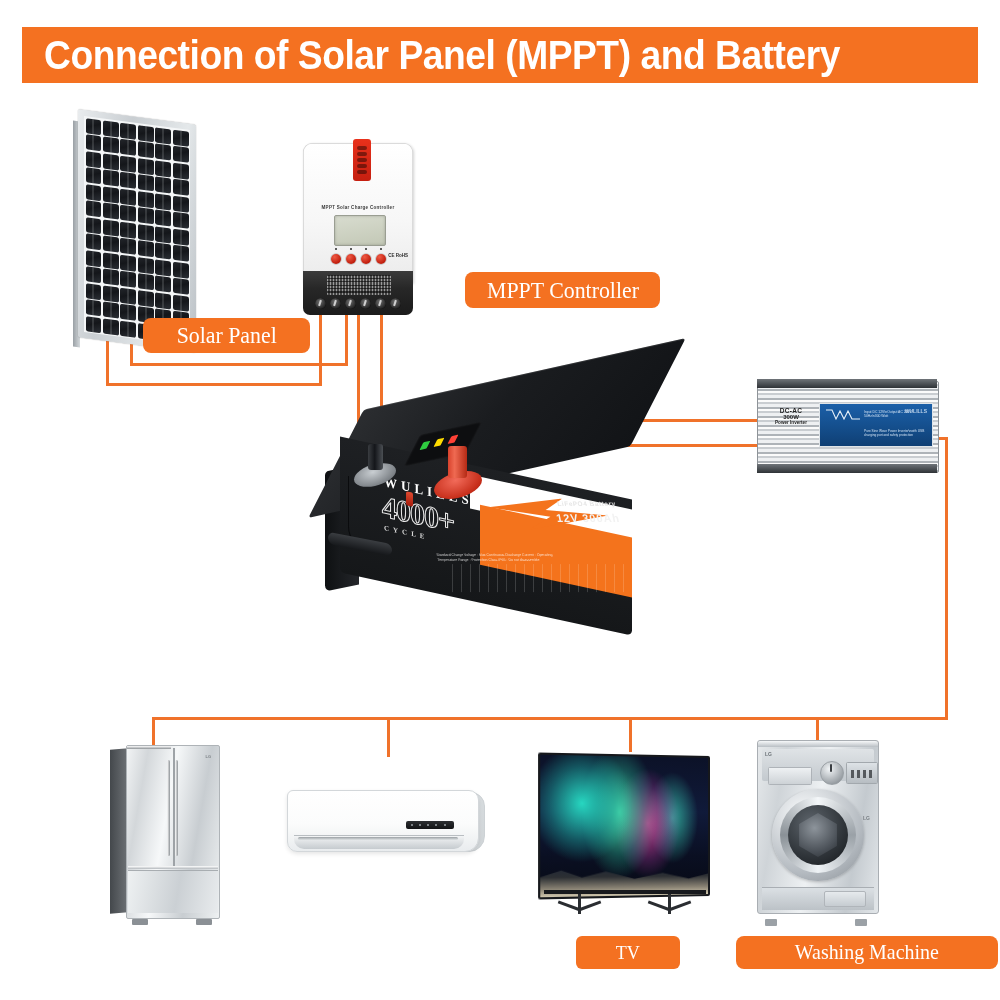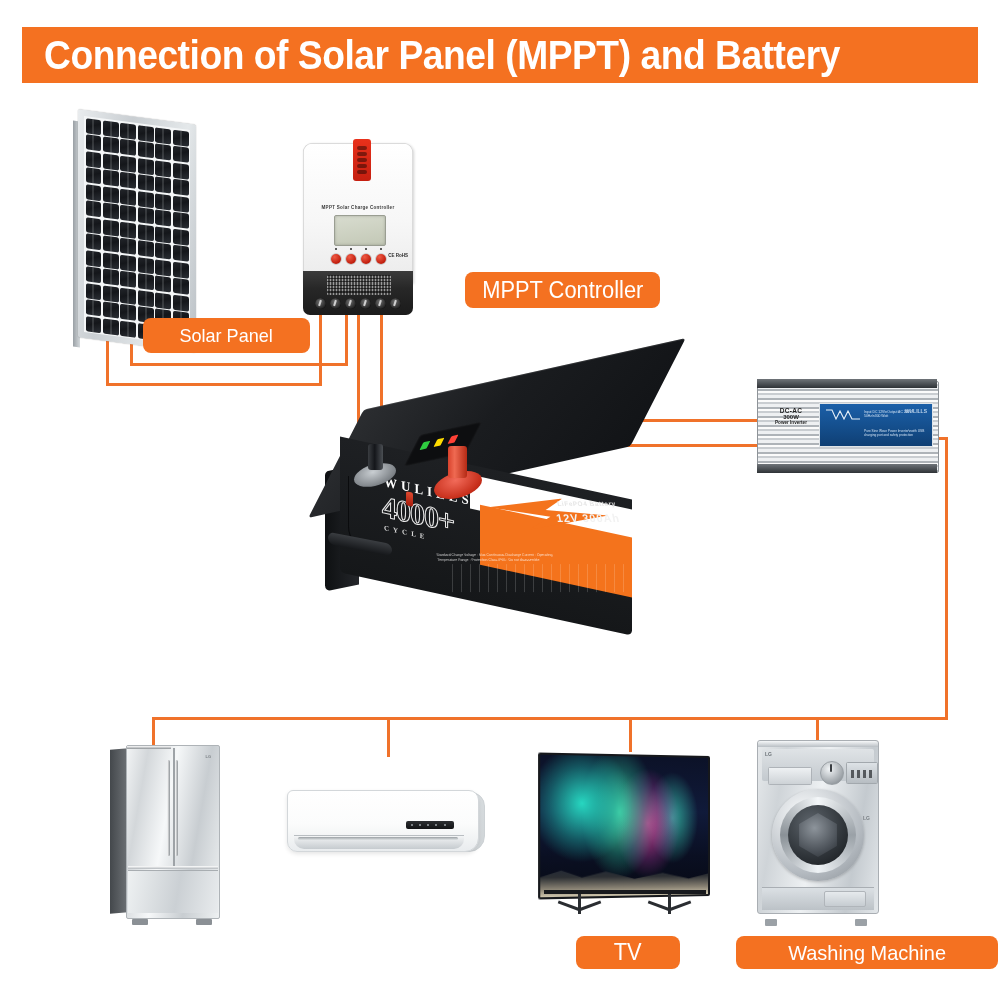--- a/index.html
+++ b/index.html
@@ -22,21 +22,21 @@
     letter-spacing:-0.5px;
     margin-left:22px;
     white-space:nowrap;
     transform:scaleX(0.93);transform-origin:left center;
   }
 
   
   .pill{
     position:absolute;background:#F47121;border-radius:8px;
     color:#fff;display:flex;align-items:center;justify-content:center;
-    white-space:nowrap;line-height:1;
+    white-space:nowrap;line-height:1;font-family:Liberation Serif, serif;
   }
   .pill span{transform:scaleX(0.95);transform-origin:center;}
 
   
   .wire{position:absolute;background:#F0722A;}
   .wire-h{height:3px;}
   .wire-v{width:3px;}
 
   
   .solar-wrap{position:absolute;left:78px;top:117px;width:128px;height:235px;}
@@ -680,32 +680,32 @@
       <div class="wm-glass"></div>
       <div class="wm-drum"></div>
       <div class="wm-logo2">LG</div>
       <div class="wm-plinth"></div>
       <div class="wm-flap"></div>
     </div>
     <div class="wm-foot" style="left:8px;"></div>
     <div class="wm-foot" style="left:98px;"></div>
   </div>
 
-  <div class="pill" style="left:143px;top:318px;width:167px;height:35px;font-size:19px;">
+  <div class="pill" style="left:143px;top:318px;width:167px;height:35px;font-size:23px;">
     <span>Solar Panel</span>
   </div>
 
   <div class="pill" style="left:465px;top:272px;width:195px;height:36px;font-size:23px;">
     <span>MPPT Controller</span>
   </div>
 
 
 
 
-  <div class="pill" style="left:576px;top:936px;width:104px;height:33px;font-size:23px;">
+  <div class="pill" style="left:576px;top:936px;width:104px;height:33px;font-size:19px;border-radius:6px;">
     <span>TV</span>
   </div>
 
   <div class="pill" style="left:736px;top:936px;width:262px;height:33px;font-size:21px;">
     <span>Washing Machine</span>
   </div>
 
 </div>
 
 </body></html>

